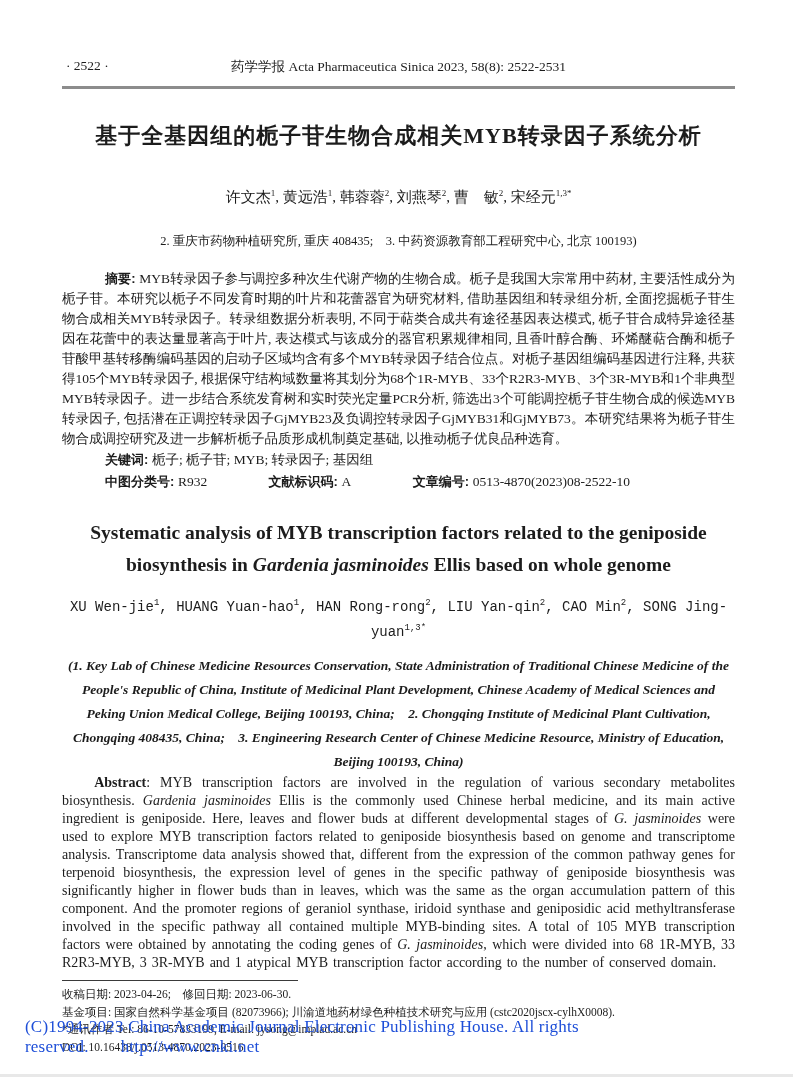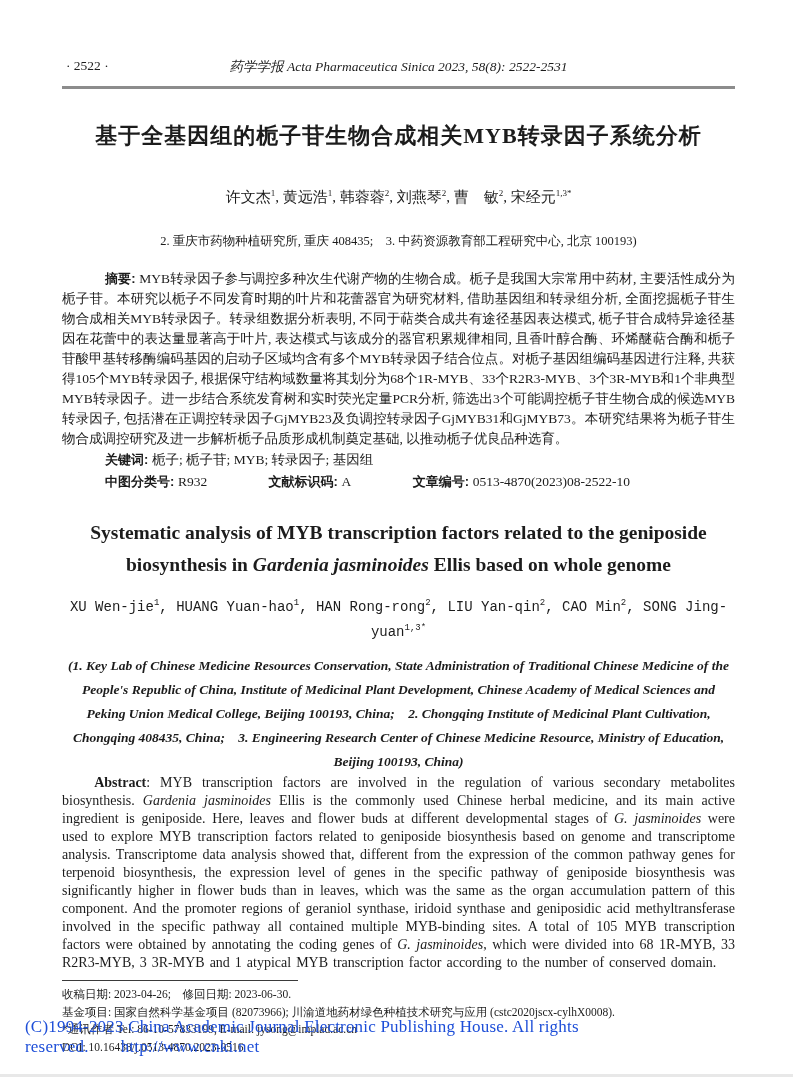--- a/index.html
+++ b/index.html
@@ -10,21 +10,21 @@
     background:#ffffff;
     font-family:"Liberation Serif","DejaVu Serif",serif;
     color:#1c1c1c;
     overflow:hidden;
     box-sizing:border-box;
     padding:58px 58px 0 62px;
   }
   
   .running-head{position:relative;height:19px;font-size:13.5px;}
   .page-num{position:absolute;left:4px;top:0;}
-  .journal-line{text-align:center;font-style:italic;}
+  .journal-line{text-align:center;}
   .head-rule{border:none;height:3px;background:#8c8c8c;margin:9px 0 0 0;}
   
   .title-cn{margin-top:32px;text-align:center;font-size:22px;font-weight:bold;line-height:30px;letter-spacing:1px;}
   .authors-cn{margin-top:30px;text-align:center;font-size:15px;line-height:24px;}
   .authors-cn sup,.authors-en sup{font-size:9px;}
   .affils-cn{margin-top:20px;text-align:center;font-size:12.5px;line-height:25px;}
   
   .abstract-cn{margin-top:15px;font-size:13.5px;line-height:20px;text-align:justify;text-indent:2em;}
   .hei{font-family:"Liberation Sans","DejaVu Sans",sans-serif;font-weight:bold;font-size:13px;margin-left:16px;}
   .kw-line{font-size:13.5px;line-height:22px;text-indent:2em;}

